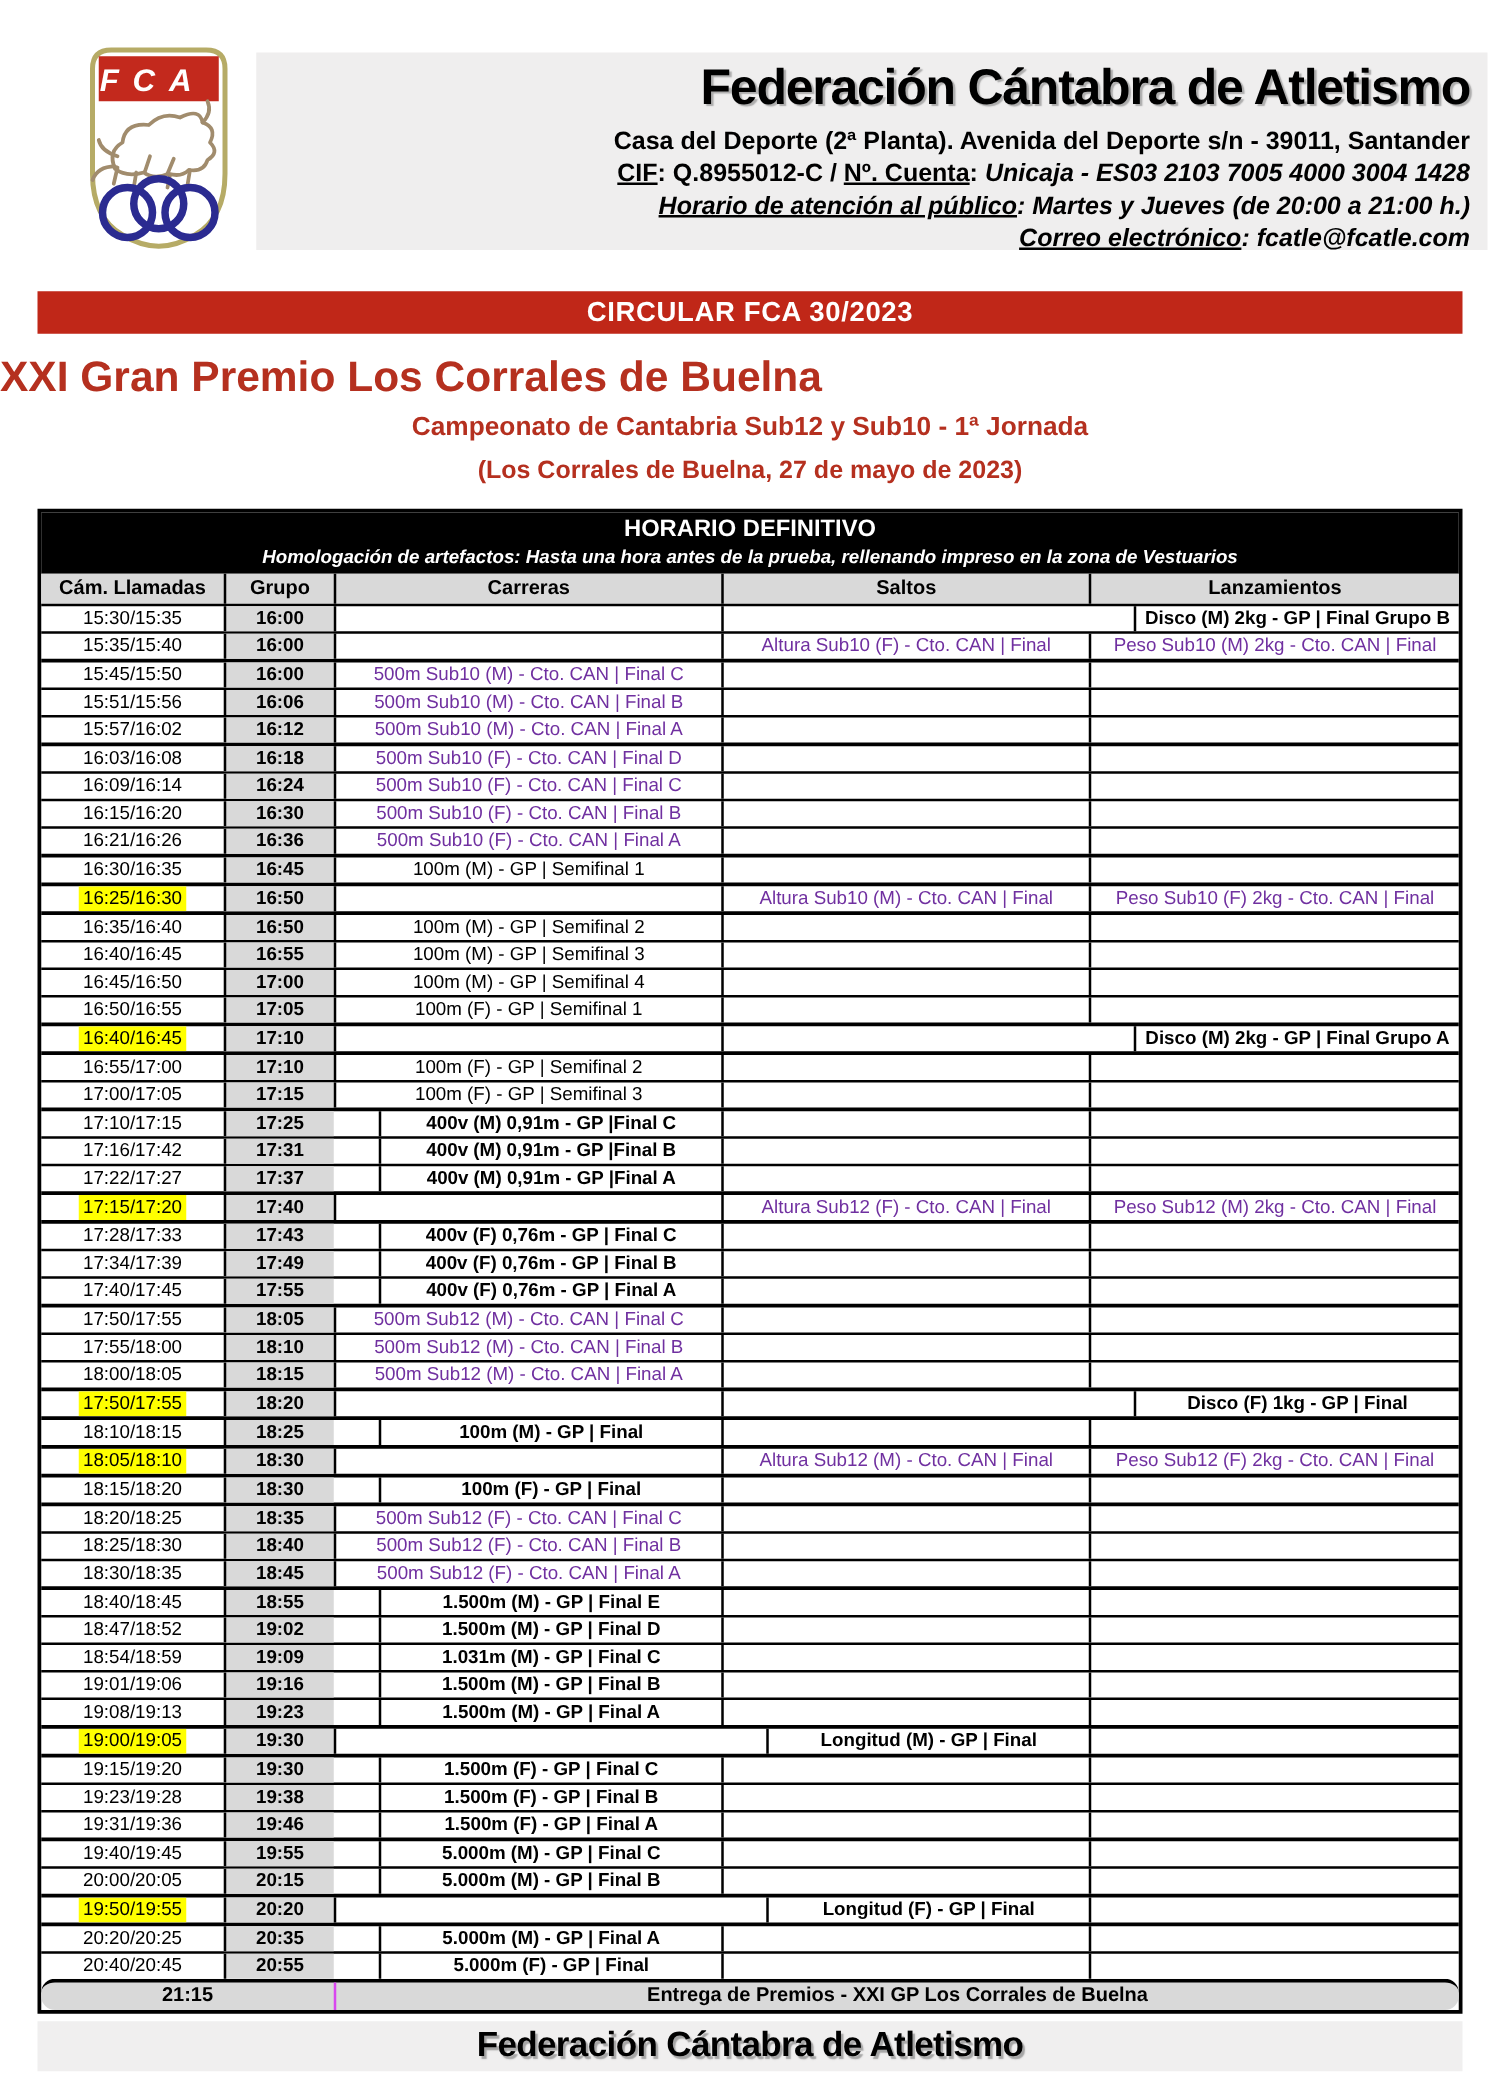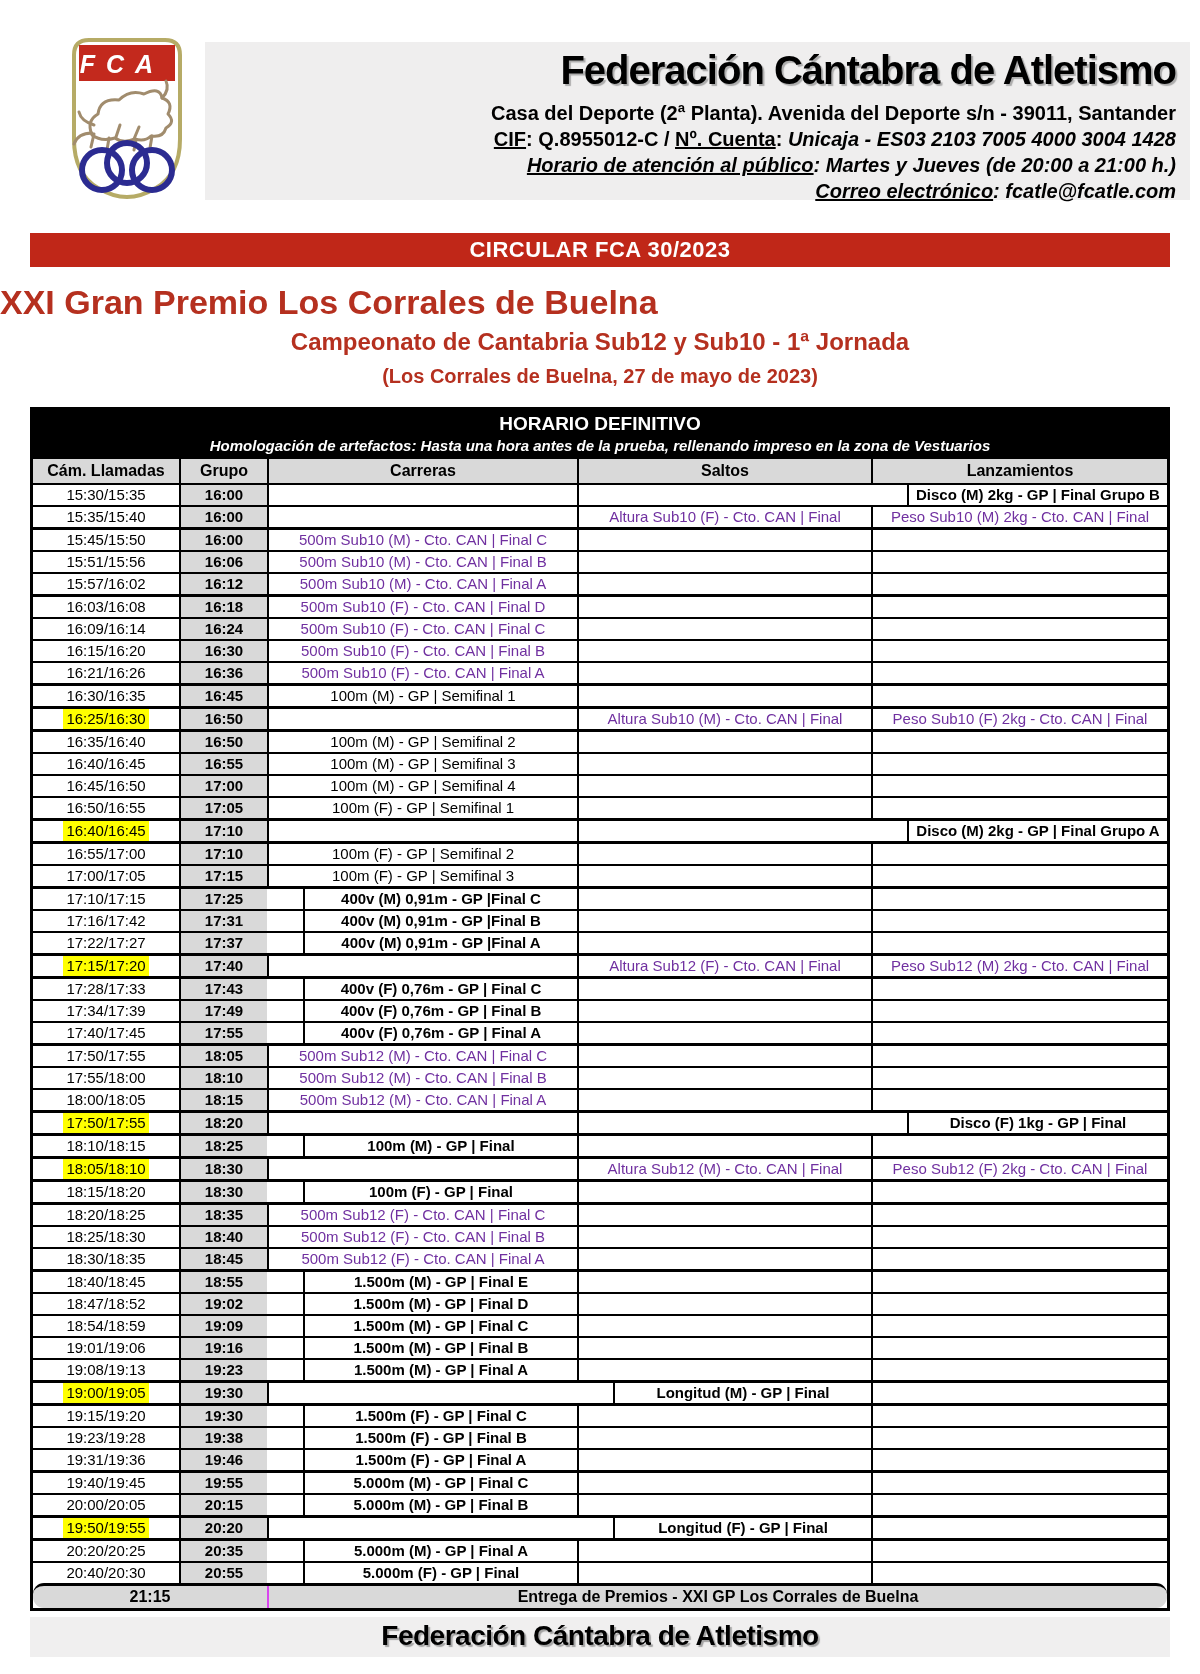--- a/index.html
+++ b/index.html
@@ -22,21 +22,21 @@
   .addr { font-size:20px; font-weight:bold; line-height:26px; white-space:nowrap; }
   .it { font-style:italic; }
   .u { text-decoration:underline; }
   
   .banner {
     margin:28px 30px 0; height:34px; line-height:34px; background:#c02718;
     color:#fff; font-size:22px; font-weight:bold; text-align:center; letter-spacing:.5px;
   }
   
   .event-title { margin-top:16px; text-align:left; color:#b5301f; font-size:34px; font-weight:bold; line-height:38px; }
-  .event-subtitle { margin-top:6px; text-align:center; color:#b5301f; font-size:24px; font-weight:bold; line-height:30px; }
+  .event-subtitle { margin-top:6px; text-align:center; color:#b5301f; font-size:21px; font-weight:bold; line-height:30px; }
   .event-date { margin-top:8px; text-align:center; color:#b5301f; font-size:20px; font-weight:bold; line-height:22px; }
   
   .table { margin:20px 30px 0; border:3px solid #000; }
   .band { background:#000; color:#fff; text-align:center; padding:2px 0 3px; }
   .band-title { font-size:19px; font-weight:bold; line-height:24px; }
   .band-note { font-size:15px; font-style:italic; font-weight:bold; line-height:20px; }
   .grid { display:grid; grid-template-columns:146px 88px 310px 294px 1fr; }
   .grid > div { border-left:2px solid #000; overflow:hidden; white-space:nowrap; text-align:center; }
   .grid > div:first-child { border-left:none; }
   .head-row { background:#d9d9d9; font-weight:bold; font-size:16px; }
@@ -365,21 +365,21 @@
         <div class="grid trow">
           <div class="c-call">18:47/18:52</div>
           <div class="c-time">19:02</div>
           <div class="c-ev ev-b">1.500m (M) - GP | Final D</div>
           <div class="c-ev"></div>
           <div class="c-ev"></div>
         </div>
         <div class="grid trow">
           <div class="c-call">18:54/18:59</div>
           <div class="c-time">19:09</div>
-          <div class="c-ev ev-b">1.500m (M) - GP | Final C</div>
+          <div class="c-ev ev-b">1.031m (M) - GP | Final C</div>
           <div class="c-ev"></div>
           <div class="c-ev"></div>
         </div>
         <div class="grid trow">
           <div class="c-call">19:01/19:06</div>
           <div class="c-time">19:16</div>
           <div class="c-ev ev-b">1.500m (M) - GP | Final B</div>
           <div class="c-ev"></div>
           <div class="c-ev"></div>
         </div>
@@ -440,21 +440,21 @@
           <div class="c-ev"></div>
         </div>
         <div class="grid trow thick">
           <div class="c-call">20:20/20:25</div>
           <div class="c-time">20:35</div>
           <div class="c-ev ev-b">5.000m (M) - GP | Final A</div>
           <div class="c-ev"></div>
           <div class="c-ev"></div>
         </div>
         <div class="grid trow">
-          <div class="c-call">20:40/20:30</div>
+          <div class="c-call">20:40/20:45</div>
           <div class="c-time">20:55</div>
           <div class="c-ev ev-b">5.000m (F) - GP | Final</div>
           <div class="c-ev"></div>
           <div class="c-ev"></div>
         </div>
       </div>
     <div class="closing">
       <div>21:15</div>
       <div>Entrega de Premios - XXI GP Los Corrales de Buelna</div>
     </div>

